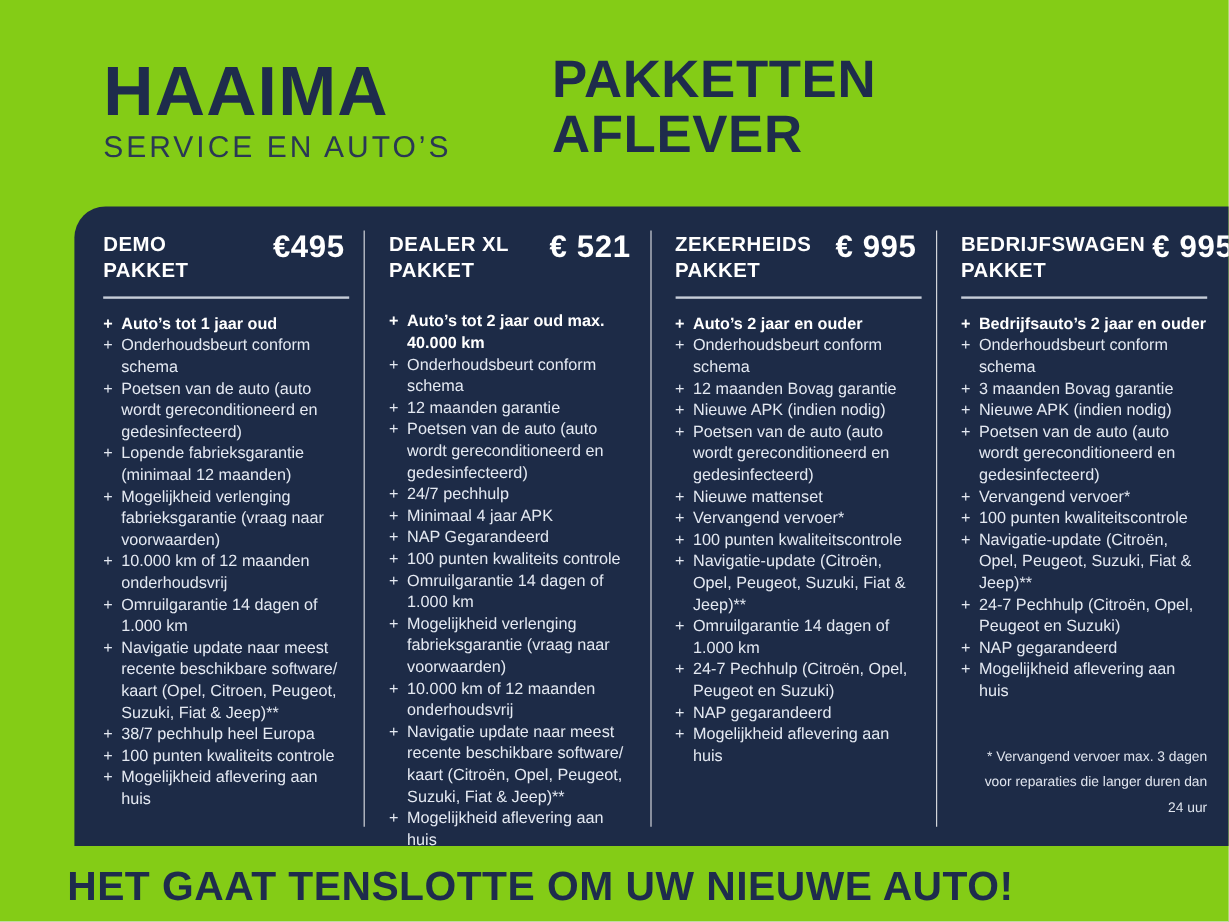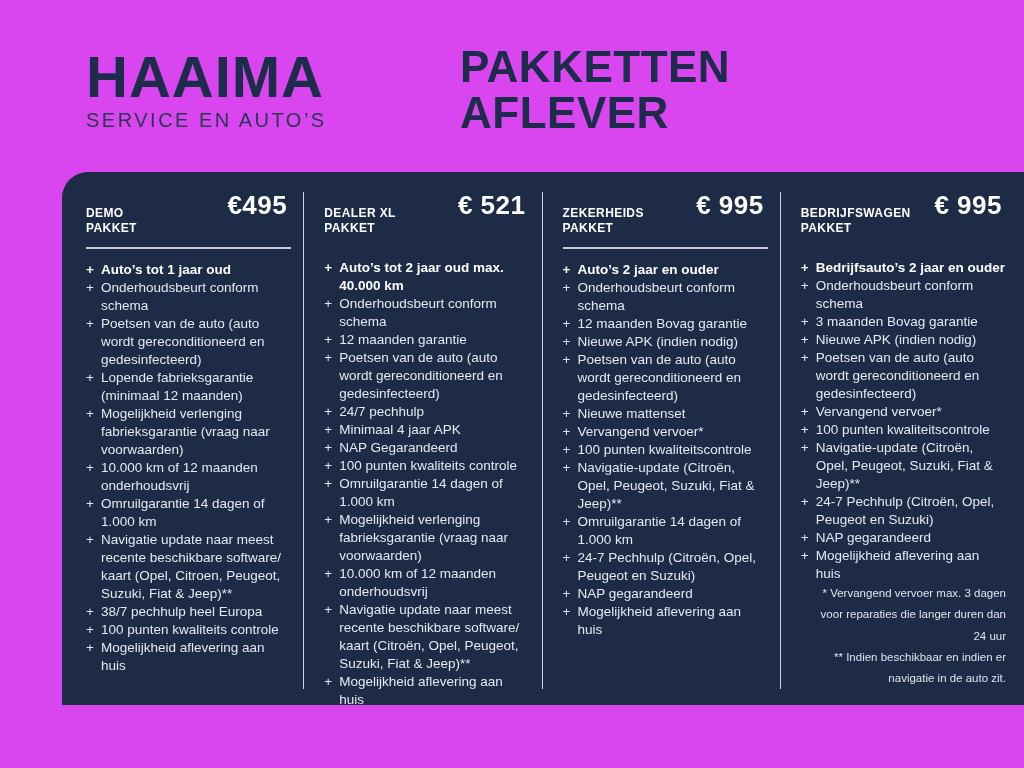--- a/index.html
+++ b/index.html
@@ -1,32 +1,32 @@
 <!DOCTYPE html>
 <html style="--navy: #1e2c4c; --navy-soft: #2a3854; --panel: #1d2b47; --light: #e4e9f2; --divider: #c6ccd8;"><head>
 <meta charset="utf-8">
 <style>
   html,body{margin:0;padding:0;background:#ffffff;font-family:"Liberation Sans",sans-serif;}
-  .page{position:relative;width:1024px;height:768px;background:#d946ef;overflow:hidden;}
+  .page{position:relative;width:1024px;height:768px;background:#84cc16;overflow:hidden;}
 
   
   .logo{position:absolute;left:86px;top:48px;}
   .logo-name{font-size:58px;font-weight:800;letter-spacing:1px;line-height:1;color:var(--navy,#1e2c4c);}
-  .logo-subtitle{font-size:20px;font-weight:400;letter-spacing:2.5px;margin-top:3px;color:var(--navy-soft,#2a3854);}
+  .logo-subtitle{font-size:25px;font-weight:400;letter-spacing:2.5px;margin-top:3px;color:var(--navy-soft,#2a3854);}
   .title{position:absolute;left:460px;top:44px;font-size:44px;font-weight:800;line-height:1.04;letter-spacing:.5px;color:var(--navy,#1e2c4c);}
 
   
   .panel{position:absolute;left:62px;top:172px;right:0;height:533px;background:var(--panel,#1d2b47);
          border-radius:26px 0 0 0;display:flex;box-sizing:border-box;padding:20px 6px 16px 4px;
          color:var(--light,#e4e9f2);}
   .col{flex:1;min-width:0;padding:0 12px 0 20px;display:flex;flex-direction:column;box-sizing:border-box;}
   .col + .col{border-left:1px solid rgba(255,255,255,.8);}
 
   .pkg-header{display:flex;justify-content:space-between;align-items:flex-end;gap:6px;}
-  .pkg-name{font-size:12px;font-weight:700;color:#fff;letter-spacing:.4px;line-height:1.3;}
+  .pkg-name{font-size:17px;font-weight:700;color:#fff;letter-spacing:.4px;line-height:1.3;}
   .pkg-price{font-size:26px;font-weight:700;color:#fff;line-height:1;letter-spacing:.5px;margin-bottom:19px;padding-right:4px;white-space:nowrap;}
   .divider{height:2px;background:var(--divider,#c6ccd8);margin:10px 0 12px;}
 
   .items{list-style:none;margin:0;padding:0;font-size:13.5px;line-height:18px;}
   .items li{display:flex;}
   .items li:first-child{font-weight:700;color:#fff;}
   .items .plus{width:15px;flex:none;}
   .items .txt{flex:1;min-width:0;}
 
   .footnotes{margin-top:auto;font-size:11.5px;line-height:1.85;color:#dfe4ee;padding-bottom:4px;text-align:right;}
@@ -284,19 +284,19 @@
             <span class="plus">+</span>
             <span class="txt">NAP gegarandeerd</span>
           </li>
           <li>
             <span class="plus">+</span>
             <span class="txt">Mogelijkheid aflevering aan huis</span>
           </li>
         </ul>
         <div class="footnotes">
           <div class="footnote">* Vervangend vervoer max. 3 dagen voor reparaties die langer duren dan 24 uur</div>
-          <div class="footnote">** Indien beschikbaar en indien er navigatie in de auto zit.</div>
         </div>
       </div>
     </section>
 
+  <div class="tagline">HET GAAT TENSLOTTE OM UW NIEUWE AUTO!</div>
 
 </div>
 
 </body></html>

